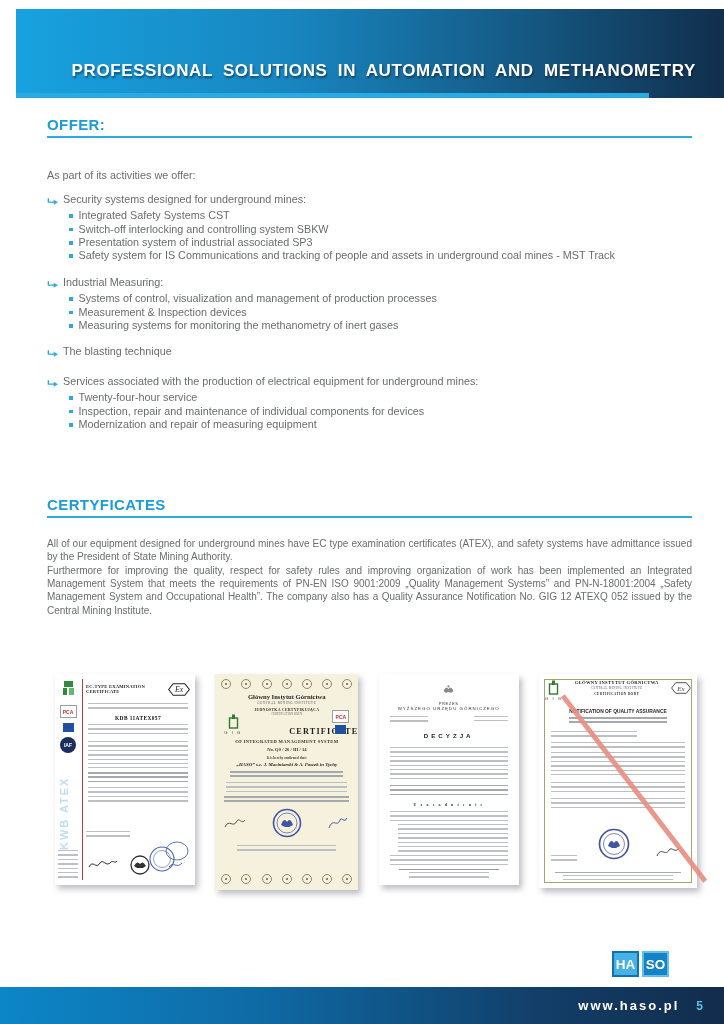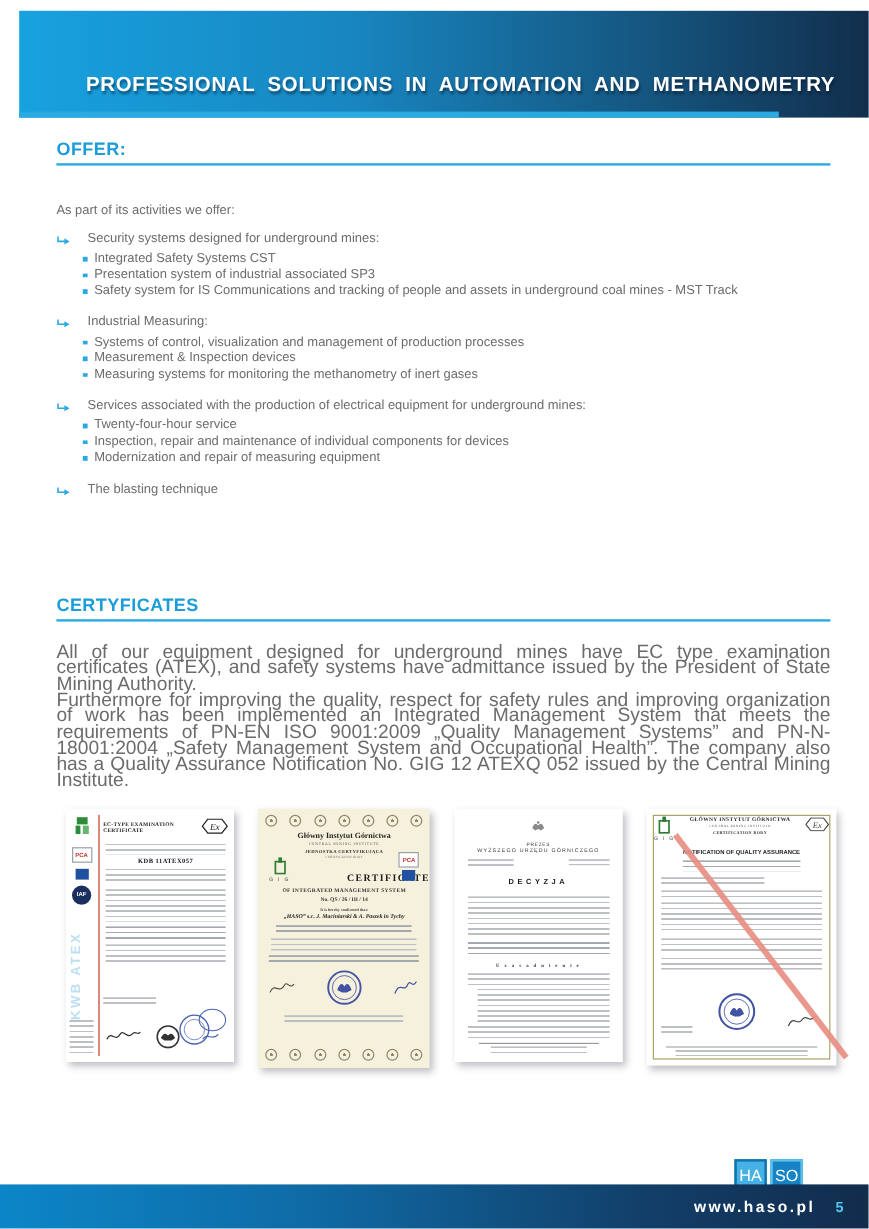--- a/index.html
+++ b/index.html
@@ -17,30 +17,30 @@
   
   .sec{position:absolute;left:47px;width:645px;}
   .sec-h{color:#1b9dd9;font-size:15px;font-weight:bold;letter-spacing:.4px;}
   .rule{height:1.8px;background:#2aabe2;margin-top:3px;}
 
   
   .offer-sec{top:116px;}
   .intro{margin-top:31px;font-size:10.8px;color:#6a6c6e;}
   .groups{margin-top:12px;}
   .group{margin-bottom:13px;}
-  .group-line{display:flex;align-items:flex-start;gap:14px;font-size:10.8px;
+  .group-line{display:flex;align-items:flex-start;gap:4px;font-size:10.8px;
               color:#6a6c6e;line-height:13.4px;}
   .arrow{flex:none;margin-top:3px;}
   .subs{margin:0;padding:0 0 0 22px;}
   .sub{display:flex;gap:6px;font-size:10.8px;color:#6a6c6e;line-height:13.4px;}
   .sq{flex:none;width:3.5px;height:3.5px;background:#2aa9e1;margin-top:5px;}
 
   
   .certs-sec{top:496px;}
-  .cert-par{margin-top:19px;font-size:16px;line-height:13.4px;color:#6a6c6e;text-align:justify;}
+  .cert-par{margin-top:19px;font-size:10px;line-height:13.4px;color:#6a6c6e;text-align:justify;}
 
   .cert-row{position:absolute;left:55px;top:674px;width:642px;display:flex;
             justify-content:space-between;align-items:flex-start;}
   .cert{position:relative;height:211px;background:#fff;
         box-shadow:2.5px 3.5px 6px rgba(40,40,60,.3);font-family:"Liberation Serif",serif;
         color:#333;}
   .lines{background:repeating-linear-gradient(#bcc0c5 0 1.4px,transparent 1.4px 4.4px);}
   .lines-d{background:repeating-linear-gradient(#a4a9af 0 1.5px,transparent 1.5px 4.4px);}
 
   
@@ -148,22 +148,22 @@
              justify-content:space-between;align-items:flex-end;}
   .c4-date{width:26px;height:9px;}
   .c4-sigblock{width:34px;text-align:center;}
   .c4-foot{position:absolute;bottom:8px;left:16px;right:16px;border-top:.5px solid #aaa;
            padding-top:2px;}
   .c4-foot .lines{height:5.5px;margin:0 8px;}
 
   
   .logo{position:absolute;top:951px;left:612px;display:flex;gap:3px;}
   .logo-box{width:27px;height:26px;display:flex;align-items:center;justify-content:center;
-            font-weight:normal;font-size:13.5px;box-sizing:border-box;
-            font-family:"Liberation Sans",sans-serif;margin-top:15px;}
+            font-weight:bold;font-size:13.5px;box-sizing:border-box;
+            font-family:"Liberation Sans",sans-serif;}
   .logo-ha{background:#45b1e4;border:2.5px solid #0e74ad;color:#fff;}
   .logo-so{background:#1583c4;border:2.5px solid #5ec1ec;color:#fff;}
   .footer-bar{position:absolute;left:0;top:987px;width:724px;height:37px;box-sizing:border-box;
               background:linear-gradient(90deg,#0c86c8 0%,#0f6ba6 35%,#123e68 75%,#122c4c 100%);
               display:flex;align-items:center;justify-content:flex-end;gap:17px;
               padding-right:21px;}
   .footer-url{color:#fff;font-weight:bold;font-size:13px;letter-spacing:2px;}
   .footer-page{color:#56c2ee;font-weight:bold;font-size:12px;}
 </style>
 </head>
@@ -191,20 +191,24 @@
       </span>
       <span>Security systems designed for underground mines:</span>
     </div>
     <div class="subs">
             <div class="sub">
     <span class="sq"></span>
     <span>Integrated Safety Systems CST</span>
   </div>
             <div class="sub">
     <span class="sq"></span>
+    <span>Switch-off interlocking and controlling system SBKW</span>
+  </div>
+            <div class="sub">
+    <span class="sq"></span>
     <span>Presentation system of industrial associated SP3</span>
   </div>
             <div class="sub">
     <span class="sq"></span>
     <span>Safety system for IS Communications and tracking of people and assets in underground coal mines - MST Track</span>
   </div>
           </div>
   </div>
         <div class="group">
     <div class="group-line">
@@ -232,48 +236,48 @@
           </div>
   </div>
         <div class="group">
     <div class="group-line">
       <span class="arrow">
         <svg width="12" height="9" viewBox="0 0 18 12">
           <path d="M2 1 L2 7 L11 7" fill="none" stroke="#2ba9e1" stroke-width="2"></path>
           <polygon points="10,3.2 16.5,7 10,10.8" fill="#2ba9e1"></polygon>
         </svg>
       </span>
-      <span>Services associated with the production of electrical equipment for underground mines:</span>
-    </div>
-    <div class="subs">
-            <div class="sub">
-    <span class="sq"></span>
-    <span>Twenty-four-hour service</span>
-  </div>
-            <div class="sub">
-    <span class="sq"></span>
-    <span>Inspection, repair and maintenance of individual components for devices</span>
-  </div>
-            <div class="sub">
-    <span class="sq"></span>
-    <span>Modernization and repair of measuring equipment</span>
-  </div>
-          </div>
+      <span>The blasting technique</span>
+    </div>
+    <div class="subs"></div>
   </div>
         <div class="group">
     <div class="group-line">
       <span class="arrow">
         <svg width="12" height="9" viewBox="0 0 18 12">
           <path d="M2 1 L2 7 L11 7" fill="none" stroke="#2ba9e1" stroke-width="2"></path>
           <polygon points="10,3.2 16.5,7 10,10.8" fill="#2ba9e1"></polygon>
         </svg>
       </span>
-      <span>The blasting technique</span>
-    </div>
-    <div class="subs"></div>
+      <span>Services associated with the production of electrical equipment for underground mines:</span>
+    </div>
+    <div class="subs">
+            <div class="sub">
+    <span class="sq"></span>
+    <span>Twenty-four-hour service</span>
+  </div>
+            <div class="sub">
+    <span class="sq"></span>
+    <span>Inspection, repair and maintenance of individual components for devices</span>
+  </div>
+            <div class="sub">
+    <span class="sq"></span>
+    <span>Modernization and repair of measuring equipment</span>
+  </div>
+          </div>
   </div>
       </div>
   </div>
 
   <div class="sec certs-sec">
     <div class="sec-h">CERTYFICATES</div>
     <div class="rule"></div>
     <div class="cert-par">All of our equipment designed for underground mines have EC type examination certificates (ATEX), and safety systems have admittance issued by the President of State Mining Authority.</div>
     <div class="cert-par" style="margin-top:0;">Furthermore for improving the quality, respect for safety rules and improving organization of work has been implemented an Integrated Management System that meets the requirements of PN-EN ISO 9001:2009 „Quality Management Systems” and PN-N-18001:2004 „Safety Management System and Occupational Health”. The company also has a Quality Assurance Notification No. GIG 12 ATEXQ 052 issued by the Central Mining Institute.</div>
   </div>

